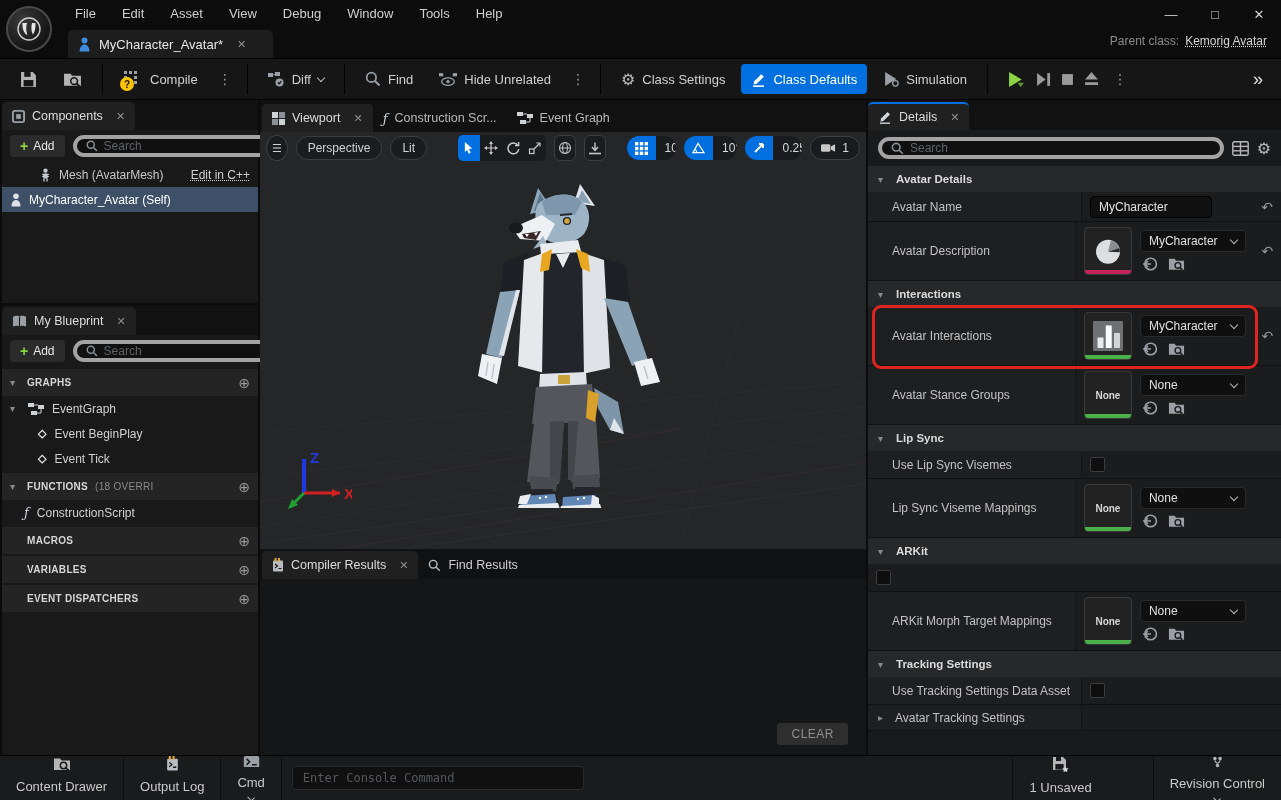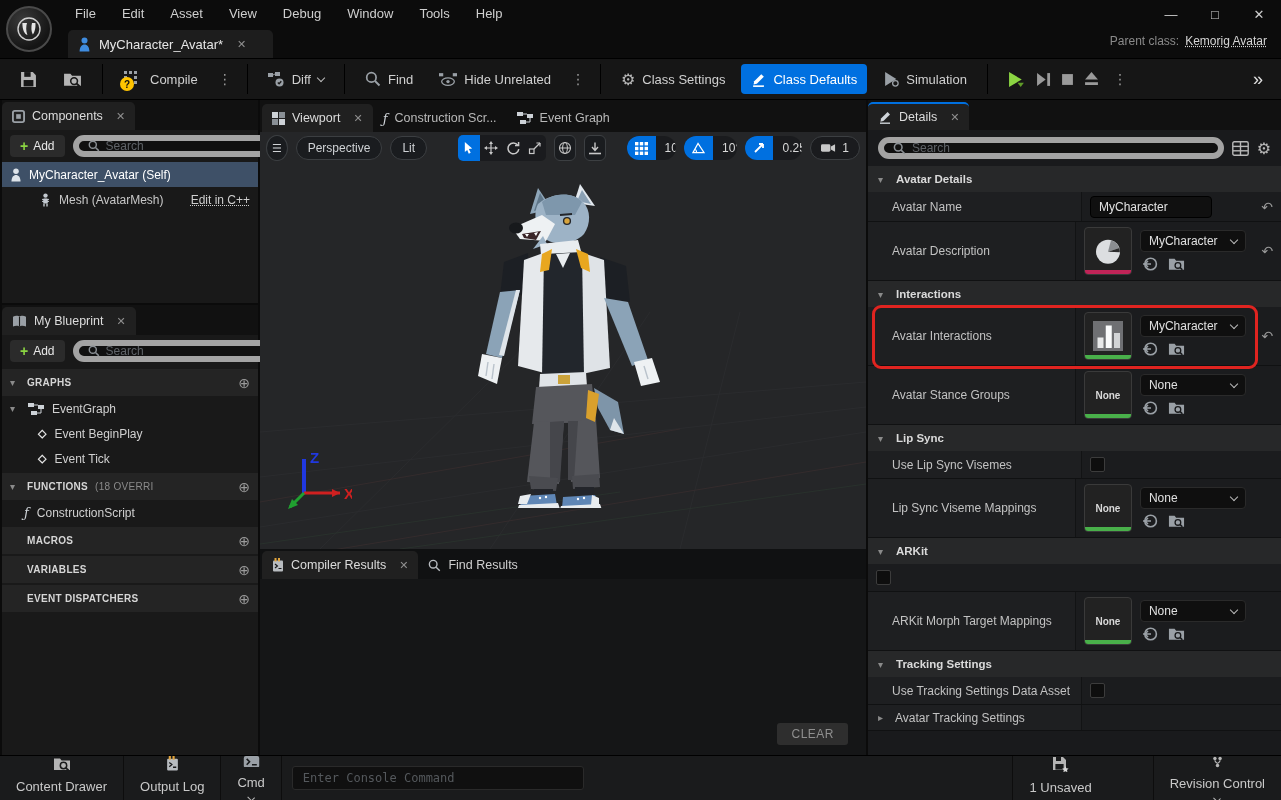--- a/index.html
+++ b/index.html
@@ -41,21 +41,21 @@
     color:#111; font-weight:bold; font-size:10px; display:flex; align-items:center; justify-content:center; }
 
   
   .panel { position:absolute; background:#191919; }
   .ptabbar { height:30px; background:#111; display:flex; align-items:flex-end; }
   .ptab { height:28px; background:#202020; border-radius:5px 5px 0 0; display:flex; align-items:center; gap:7px; padding:0 10px; color:#dcdcdc; font-size:12.5px; }
   .ptab.blue-top { border-top:2px solid #0070e0; }
   .ptoolbar { height:32px; display:flex; align-items:center; gap:8px; padding:0 8px; background:#191919; }
   .add-btn { display:flex; align-items:center; gap:5px; background:#2b2b2b; border-radius:4px; height:22px; padding:0 10px; color:#e8e8e8; }
   .add-btn .plus { color:#8bd542; font-weight:bold; font-size:14px; }
-  .searchbox { flex:1; display:flex; align-items:center; gap:6px; background:#101010; border:6px solid #a3a3a3; border-radius:12px; height:22px; padding:0 9px; }
+  .searchbox { flex:1; display:flex; align-items:center; gap:6px; background:#101010; border:4px solid #a3a3a3; border-radius:12px; height:22px; padding:0 9px; }
   .searchbox input { flex:1; background:transparent; border:none; outline:none; color:#d0d0d0; font-size:12px; font-family:"Liberation Sans",sans-serif; }
   .searchbox input::placeholder { color:#5f6368; }
 
   
   .tree-row { height:25px; display:flex; align-items:center; gap:7px; padding:0 8px; }
   .tree-row.selected { background:#3e5067; color:#fff; }
   .tree-row .link { margin-left:auto; color:#cfcfcf; text-decoration:underline dotted; }
   .indent { width:22px; }
 
   
@@ -290,39 +290,39 @@
         <span>Add</span>
       </span>
       <span class="searchbox">
         <svg width="12" height="12" viewBox="0 0 15 15">
             <circle cx="6" cy="6" r="4.4" fill="none" stroke="#8a8f94" stroke-width="1.8"></circle>
             <line x1="9.4" y1="9.4" x2="13.6" y2="13.6" stroke="#8a8f94" stroke-width="1.8"></line>
           </svg>
         <input placeholder="Search" style="">
       </span>
     </div>
-    <div class="tree-row selected">
-      <svg width="12" height="14" viewBox="0 0 13 15">
-          <circle cx="6.5" cy="3.4" r="3" fill="#dde3e9"></circle>
-          <path d="M1.6 14.6 C1.6 9.6 3.9 7.4 6.5 7.4 C9.1 7.4 11.4 9.6 11.4 14.6 Z" fill="#dde3e9"></path>
-        </svg>
-      <span>MyCharacter_Avatar (Self)</span>
-    </div>
     <div class="tree-row">
       <span class="indent"></span>
       <svg width="13" height="14" viewBox="0 0 13 14">
           <circle cx="6.5" cy="2.6" r="2.2" fill="#c3c9cf"></circle>
           <rect x="4.2" y="5.4" width="4.6" height="5" rx="1" fill="#c3c9cf"></rect>
           <line x1="3" y1="6.4" x2="10" y2="6.4" stroke="#c3c9cf"></line>
           <line x1="3" y1="8.4" x2="10" y2="8.4" stroke="#c3c9cf"></line>
           <line x1="5" y1="10.5" x2="5" y2="13.5" stroke="#c3c9cf" stroke-width="1.4"></line>
           <line x1="8" y1="10.5" x2="8" y2="13.5" stroke="#c3c9cf" stroke-width="1.4"></line>
         </svg>
       <span>Mesh (AvatarMesh)</span>
       <span class="link">Edit in C++</span>
+    </div>
+    <div class="tree-row selected">
+      <svg width="12" height="14" viewBox="0 0 13 15">
+          <circle cx="6.5" cy="3.4" r="3" fill="#dde3e9"></circle>
+          <path d="M1.6 14.6 C1.6 9.6 3.9 7.4 6.5 7.4 C9.1 7.4 11.4 9.6 11.4 14.6 Z" fill="#dde3e9"></path>
+        </svg>
+      <span>MyCharacter_Avatar (Self)</span>
     </div>
   </div>
 
   <div class="panel" style="left:2px; top:305px; width:256px; height:450px;">
     <div class="ptabbar">
       <div class="ptab">
         <svg width="15" height="13" viewBox="0 0 16 14">
             <path d="M1 2 C4 .2 7 1 8 2 C9 1 12 .2 15 2 V12.5 C12 10.8 9 11.5 8 12.5 C7 11.5 4 10.8 1 12.5 Z" fill="#9aa0a6"></path>
             <line x1="8" y1="2" x2="8" y2="12.5" stroke="#191919" stroke-width="1.2"></line>
           </svg>

